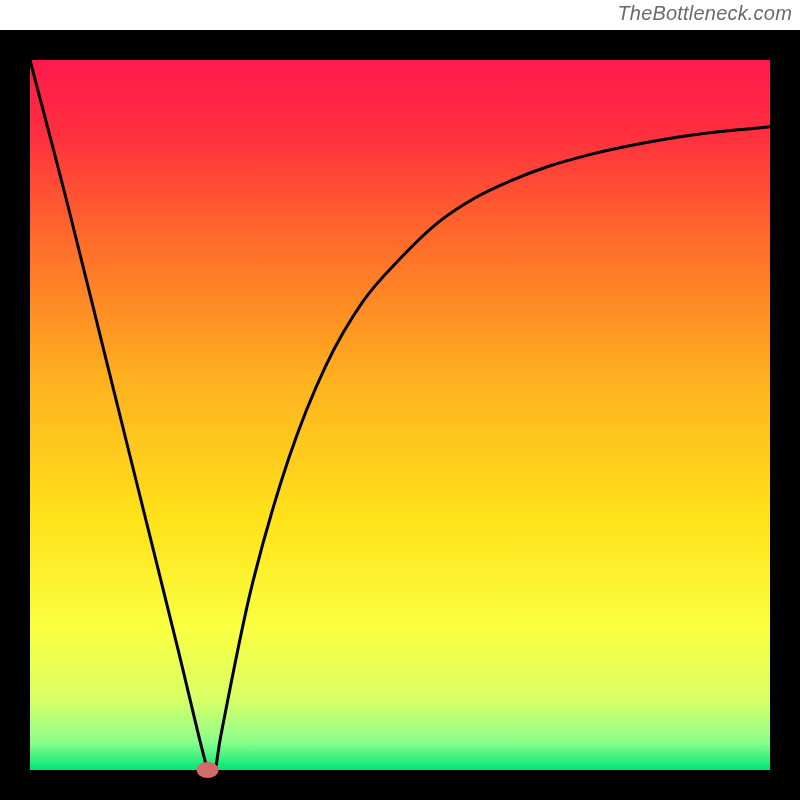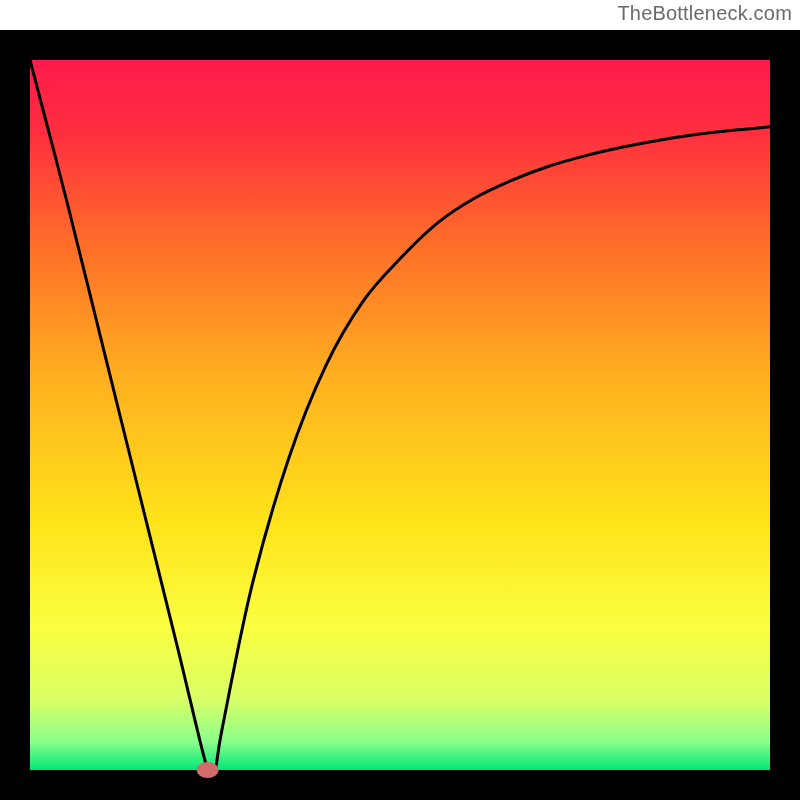--- a/index.html
+++ b/index.html
@@ -17,20 +17,21 @@
     height: 800px;
   }
   .attribution {
     position: absolute;
     top: 2px;
     right: 8px;
     font-size: 20px;
     color: #6a6a6a;
     font-weight: 500;
     letter-spacing: 0.2px;
+    font-style: italic;
   }
   svg {
     display: block;
   }
 </style>
 </head>
 <body>
 
 <div class="wrap">
   <div class="attribution">TheBottleneck.com</div>

